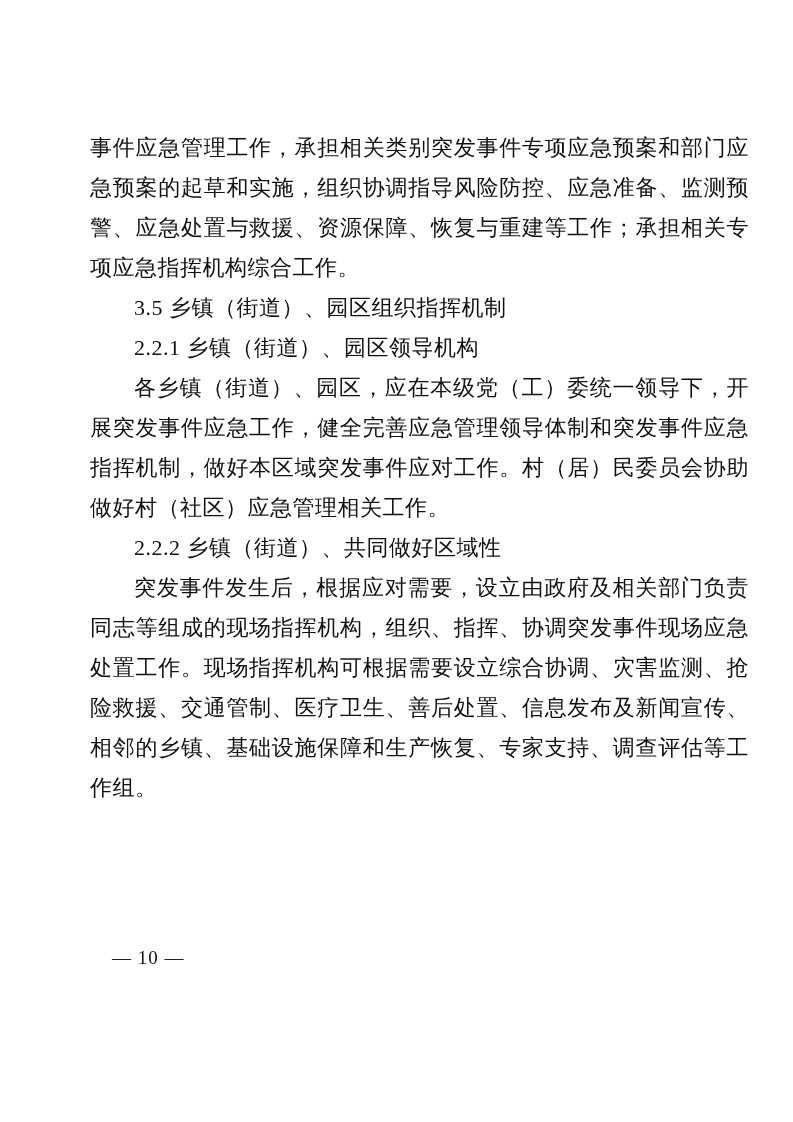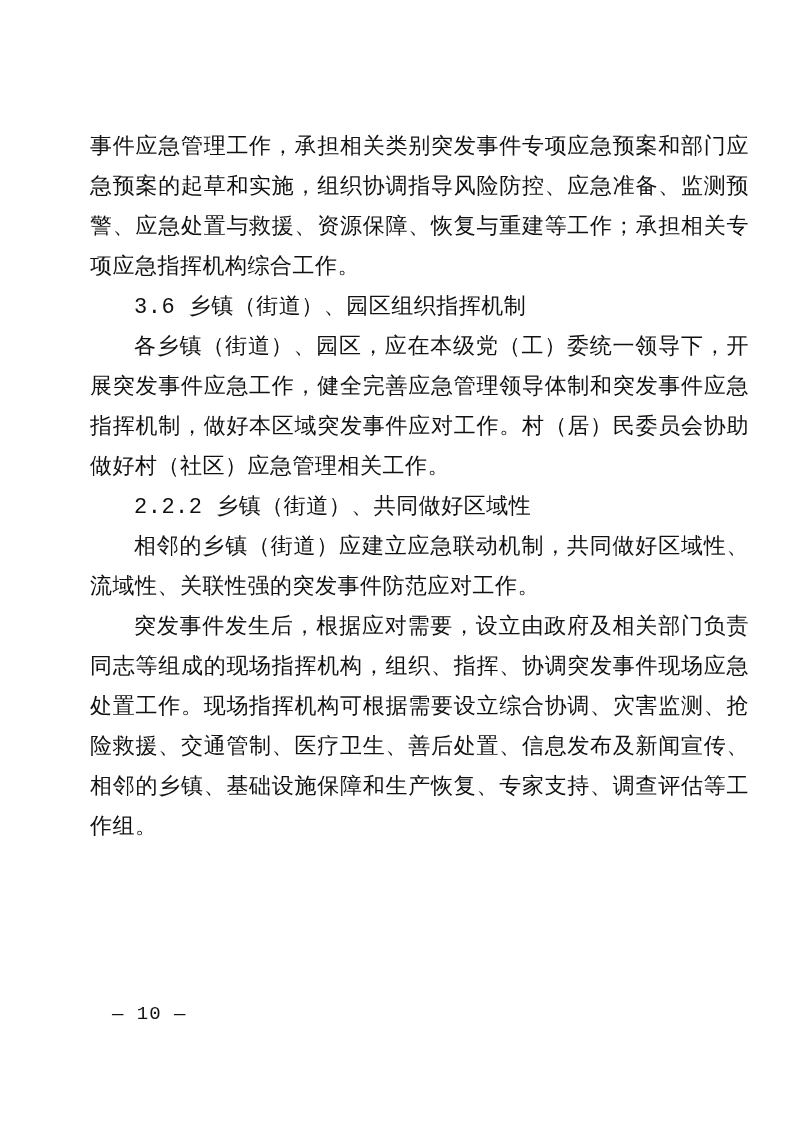--- a/index.html
+++ b/index.html
@@ -7,21 +7,21 @@
     padding: 0;
     background: #ffffff;
   }
   .page {
     position: relative;
     width: 793px;
     height: 1122px;
     box-sizing: border-box;
     background: #ffffff;
     padding: 128px 44px 0 90px;
-    font-family: Liberation Mono, monospace;
+    font-family: Liberation Serif, serif;
     color: #111111;
     overflow: hidden;
   }
   .content {
     width: 100%;
   }
   .para,
   .heading {
     margin: 0;
     padding: 0;
@@ -34,35 +34,35 @@
     word-break: break-all;
     color: #111111;
   }
   .indent,
   .heading {
     text-indent: 2em;
   }
   .footer {
     position: absolute;
     left: 112px;
-    top: 1000px;
+    top: 944px;
     font-size: 19px;
     line-height: 28px;
     color: #111111;
     letter-spacing: 1px;
   }
 </style>
 </head>
 <body>
 
 <div class="page">
   <main class="content">
     <p class="para">事件应急管理工作，承担相关类别突发事件专项应急预案和部门应急预案的起草和实施，组织协调指导风险防控、应急准备、监测预警、应急处置与救援、资源保障、恢复与重建等工作；承担相关专项应急指挥机构综合工作。</p>
-    <h2 class="heading">3.6 乡镇（街道）、园区组织指挥机制</h2>
+    <h2 class="heading">3.5 乡镇（街道）、园区组织指挥机制</h2>
+    <h3 class="heading">2.2.1 乡镇（街道）、园区领导机构</h3>
     <p class="para indent">各乡镇（街道）、园区，应在本级党（工）委统一领导下，开展突发事件应急工作，健全完善应急管理领导体制和突发事件应急指挥机制，做好本区域突发事件应对工作。村（居）民委员会协助做好村（社区）应急管理相关工作。</p>
     <h3 class="heading">2.2.2 乡镇（街道）、共同做好区域性</h3>
-    <p class="para indent">相邻的乡镇（街道）应建立应急联动机制，共同做好区域性、流域性、关联性强的突发事件防范应对工作。</p>
     <p class="para indent">突发事件发生后，根据应对需要，设立由政府及相关部门负责同志等组成的现场指挥机构，组织、指挥、协调突发事件现场应急处置工作。现场指挥机构可根据需要设立综合协调、灾害监测、抢险救援、交通管制、医疗卫生、善后处置、信息发布及新闻宣传、相邻的乡镇、基础设施保障和生产恢复、专家支持、调查评估等工作组。</p>
   </main>
   <footer class="footer">
     <span>— 10 —</span>
   </footer>
 </div>
 
 </body></html>

